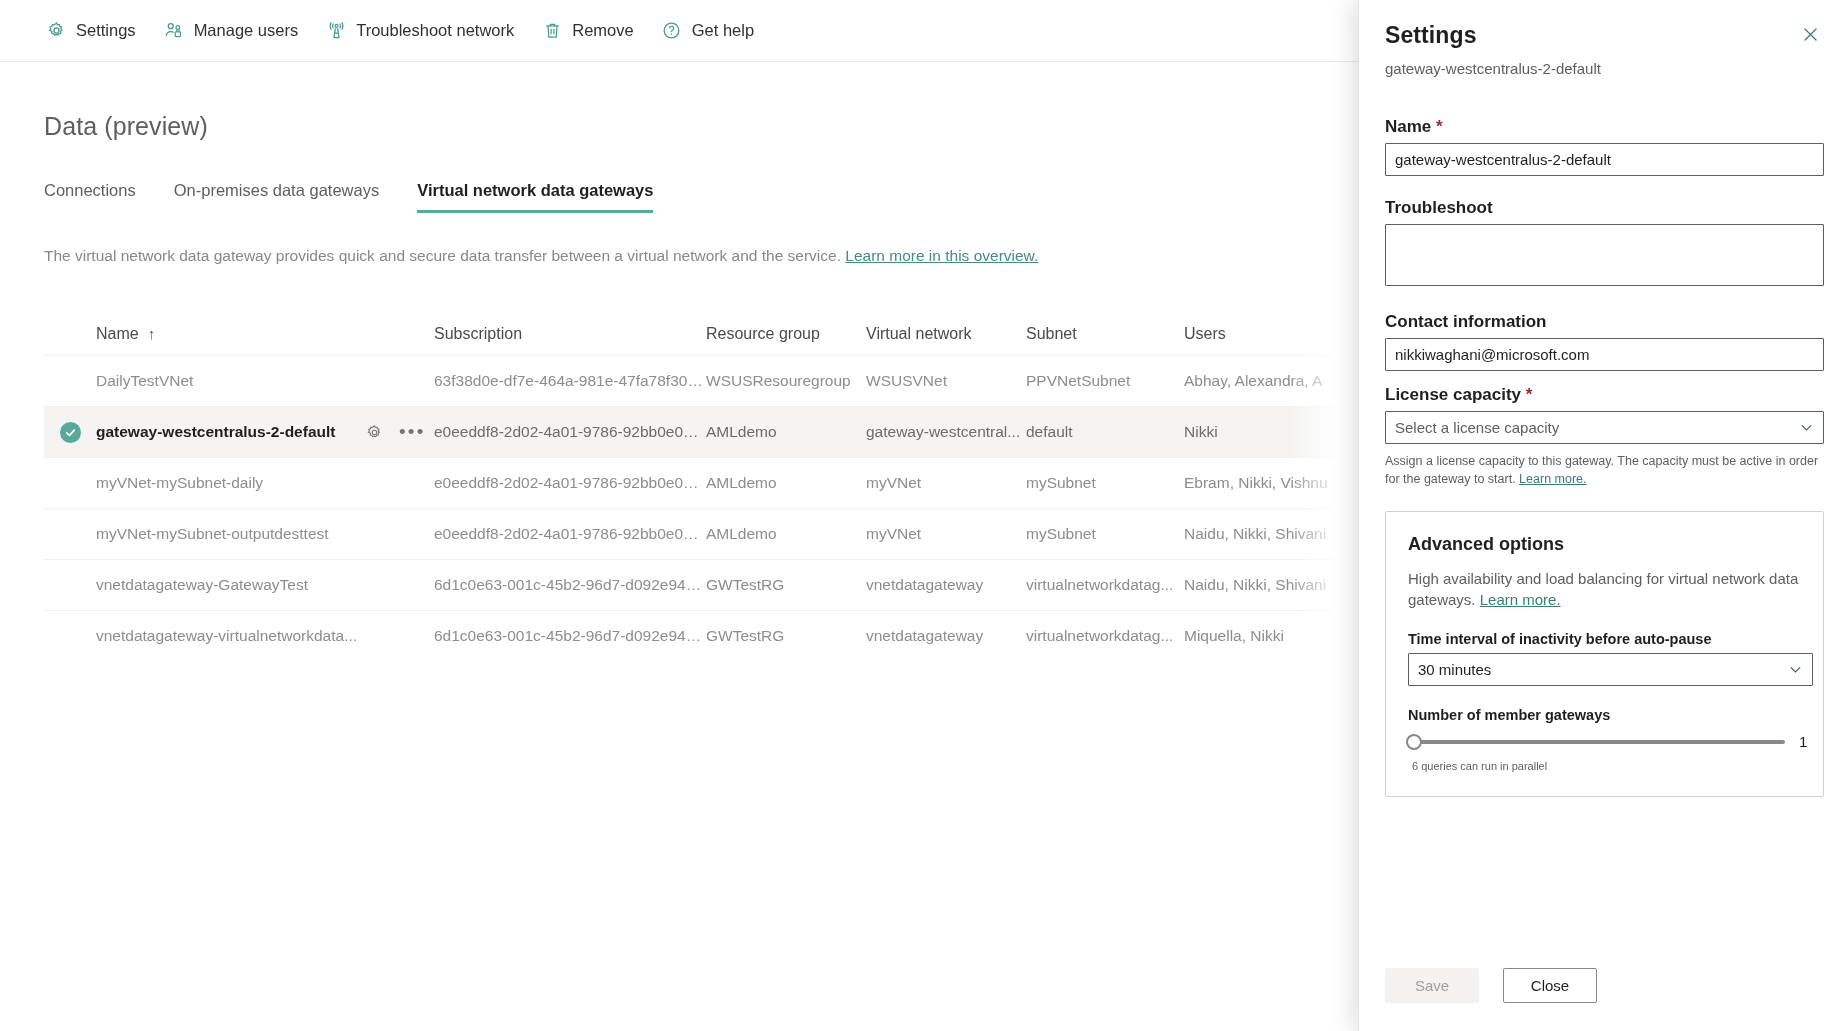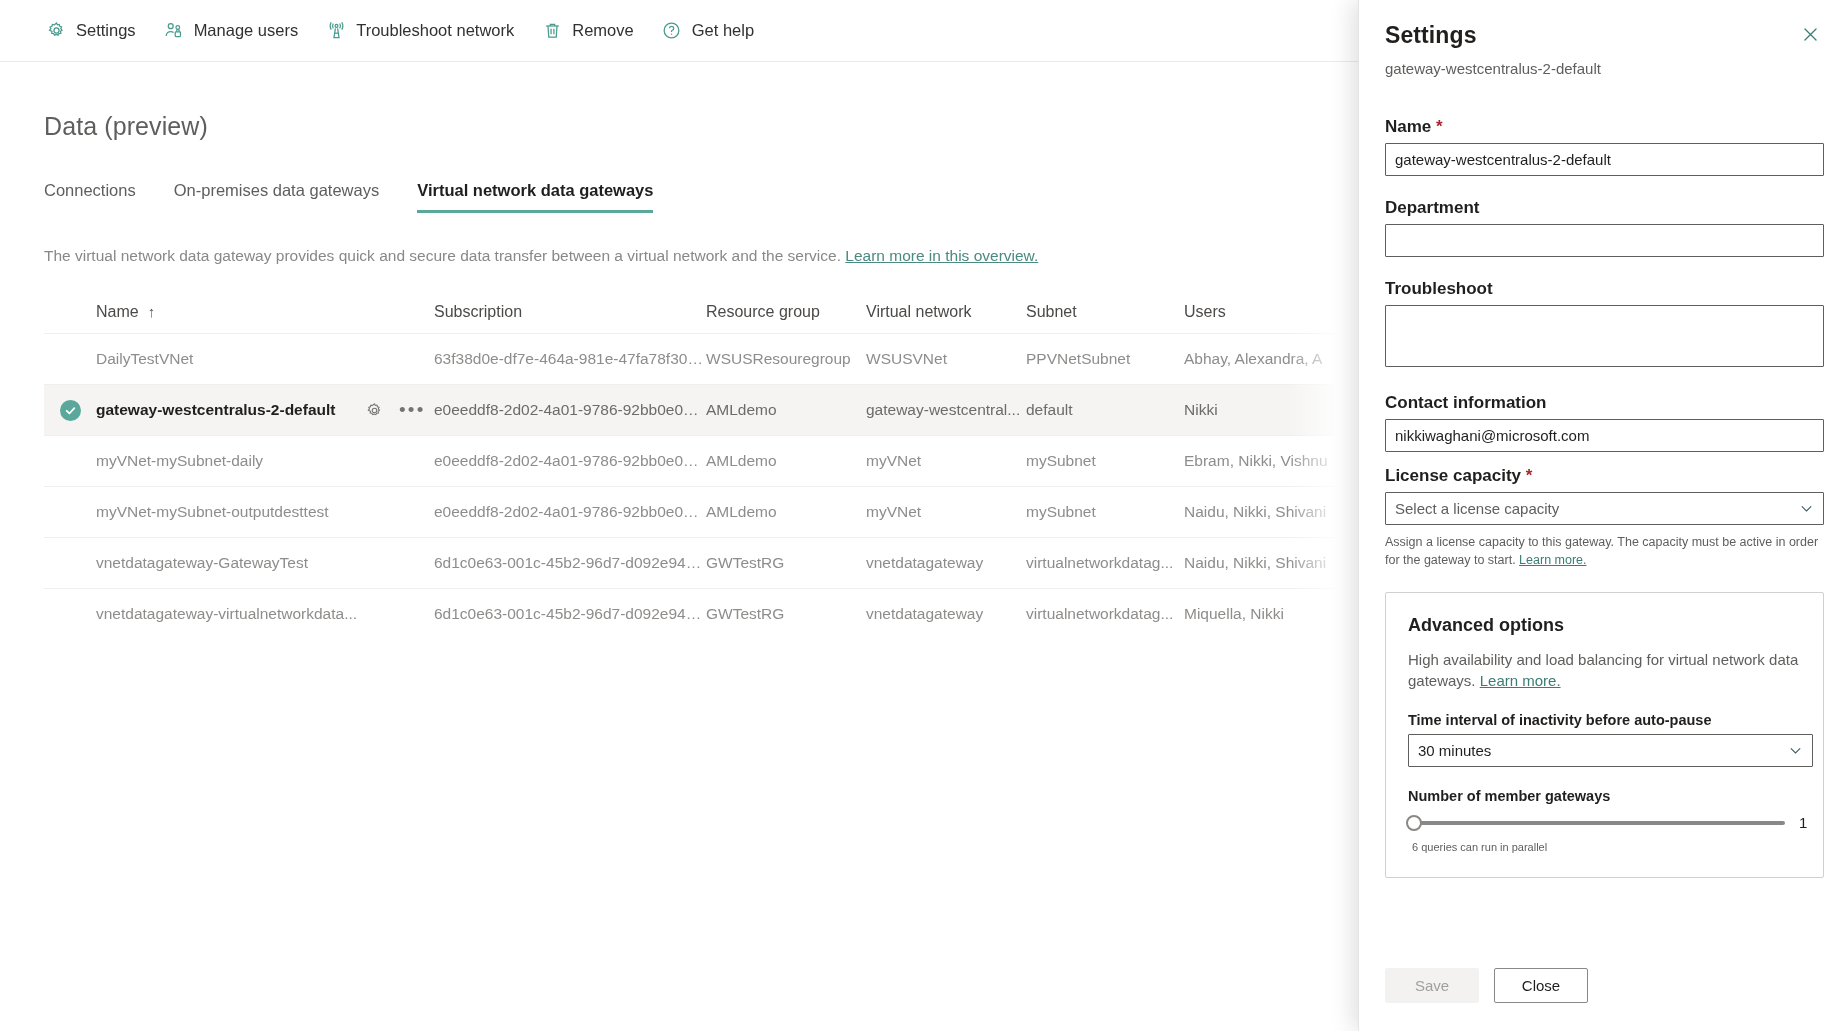--- a/index.html
+++ b/index.html
@@ -37,21 +37,21 @@
   .tab {
     font-size: 16.5px; color: #605e5c; padding-bottom: 10px; cursor: pointer;
     border-bottom: 3px solid transparent; white-space: nowrap;
   }
   .tab.active { color: #201f1e; font-weight: 600; border-bottom-color: #5aa89c; }
 
   .intro { margin-top: 34px; font-size: 15.5px; color: #8a8886; }
   .intro a { color: #4a8a80; text-decoration: underline; }
 
   
-  .table { margin-top: 38px; width: 1290px; }
+  .table { margin-top: 60px; width: 1290px; }
   .thead { display: flex; align-items: flex-end; padding: 0 0 12px 0; font-size: 16px; color: #4c4a48; }
   .trow {
     display: flex; align-items: center; height: 51px;
     border-top: 1px solid #f0efee; font-size: 15.5px; color: #8f8d8b;
     position: relative;
   }
   .trow:last-child { border-bottom: 1px solid #f0efee; }
   .trow.selected { background: #f5f4f3; color: #6d6b69; }
   .trow.selected .c-name { color: #201f1e; font-weight: 700; }
 
@@ -130,21 +130,21 @@
     position: relative; flex: 1; height: 4px; background: #8a8886; border-radius: 2px;
   }
   .slider-thumb {
     position: absolute; left: -2px; top: 50%; transform: translateY(-50%);
     width: 16px; height: 16px; border-radius: 50%; background:#fff; border: 2px solid #8a8886;
     cursor: pointer;
   }
   .slider-value { font-size: 15px; color:#201f1e; width: 14px; text-align: left; }
   .slider-note { margin-top: 10px; font-size: 11px; color: #605e5c; padding-left: 4px; }
 
-  .panel-footer { padding: 0 24px 28px 26px; display:flex; gap: 15px; align-items:center; }
+  .panel-footer { padding: 0 24px 28px 26px; display:flex; gap: 24px; align-items:center; }
   .btn {
     min-width: 94px; height: 35px; font-size: 15px; font-family: "Liberation Sans", sans-serif;
     border-radius: 2px; cursor: pointer; background: #fff; border: 1px solid #8a8886; color: #201f1e;
   }
   .btn.disabled { background: #f3f2f1; border-color: #f3f2f1; color: #a19f9d; cursor: default; }
 </style>
 </head>
 <body>
 
 <div class="app">
@@ -340,24 +340,20 @@
       <div class="panel-sub">gateway-westcentralus-2-default</div>
 
       <div class="field" style="margin-top:40px;">
         <div class="field-label">
           <span>Name</span>
           <span class="req">*</span>
         </div>
         <input class="tbox" value="gateway-westcentralus-2-default" style="">
       </div>
 
-      <div class="field">
-        <div class="field-label">Department</div>
-        <input class="tbox" value="" style="">
-      </div>
 
       <div class="field">
         <div class="field-label">Troubleshoot</div>
         <textarea class="tarea" style=""></textarea>
       </div>
 
       <div class="field">
         <div class="field-label">Contact information</div>
         <input class="tbox" value="nikkiwaghani@microsoft.com" style="">
       </div>

